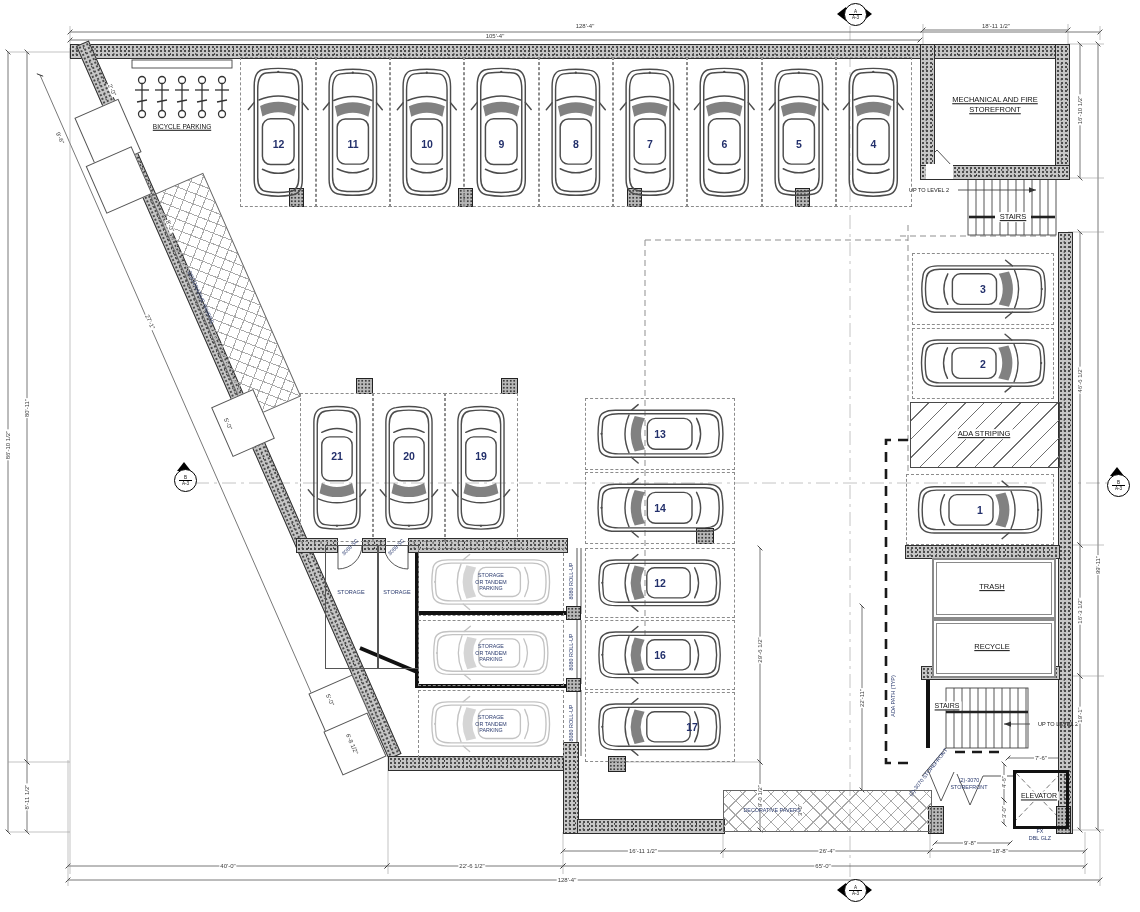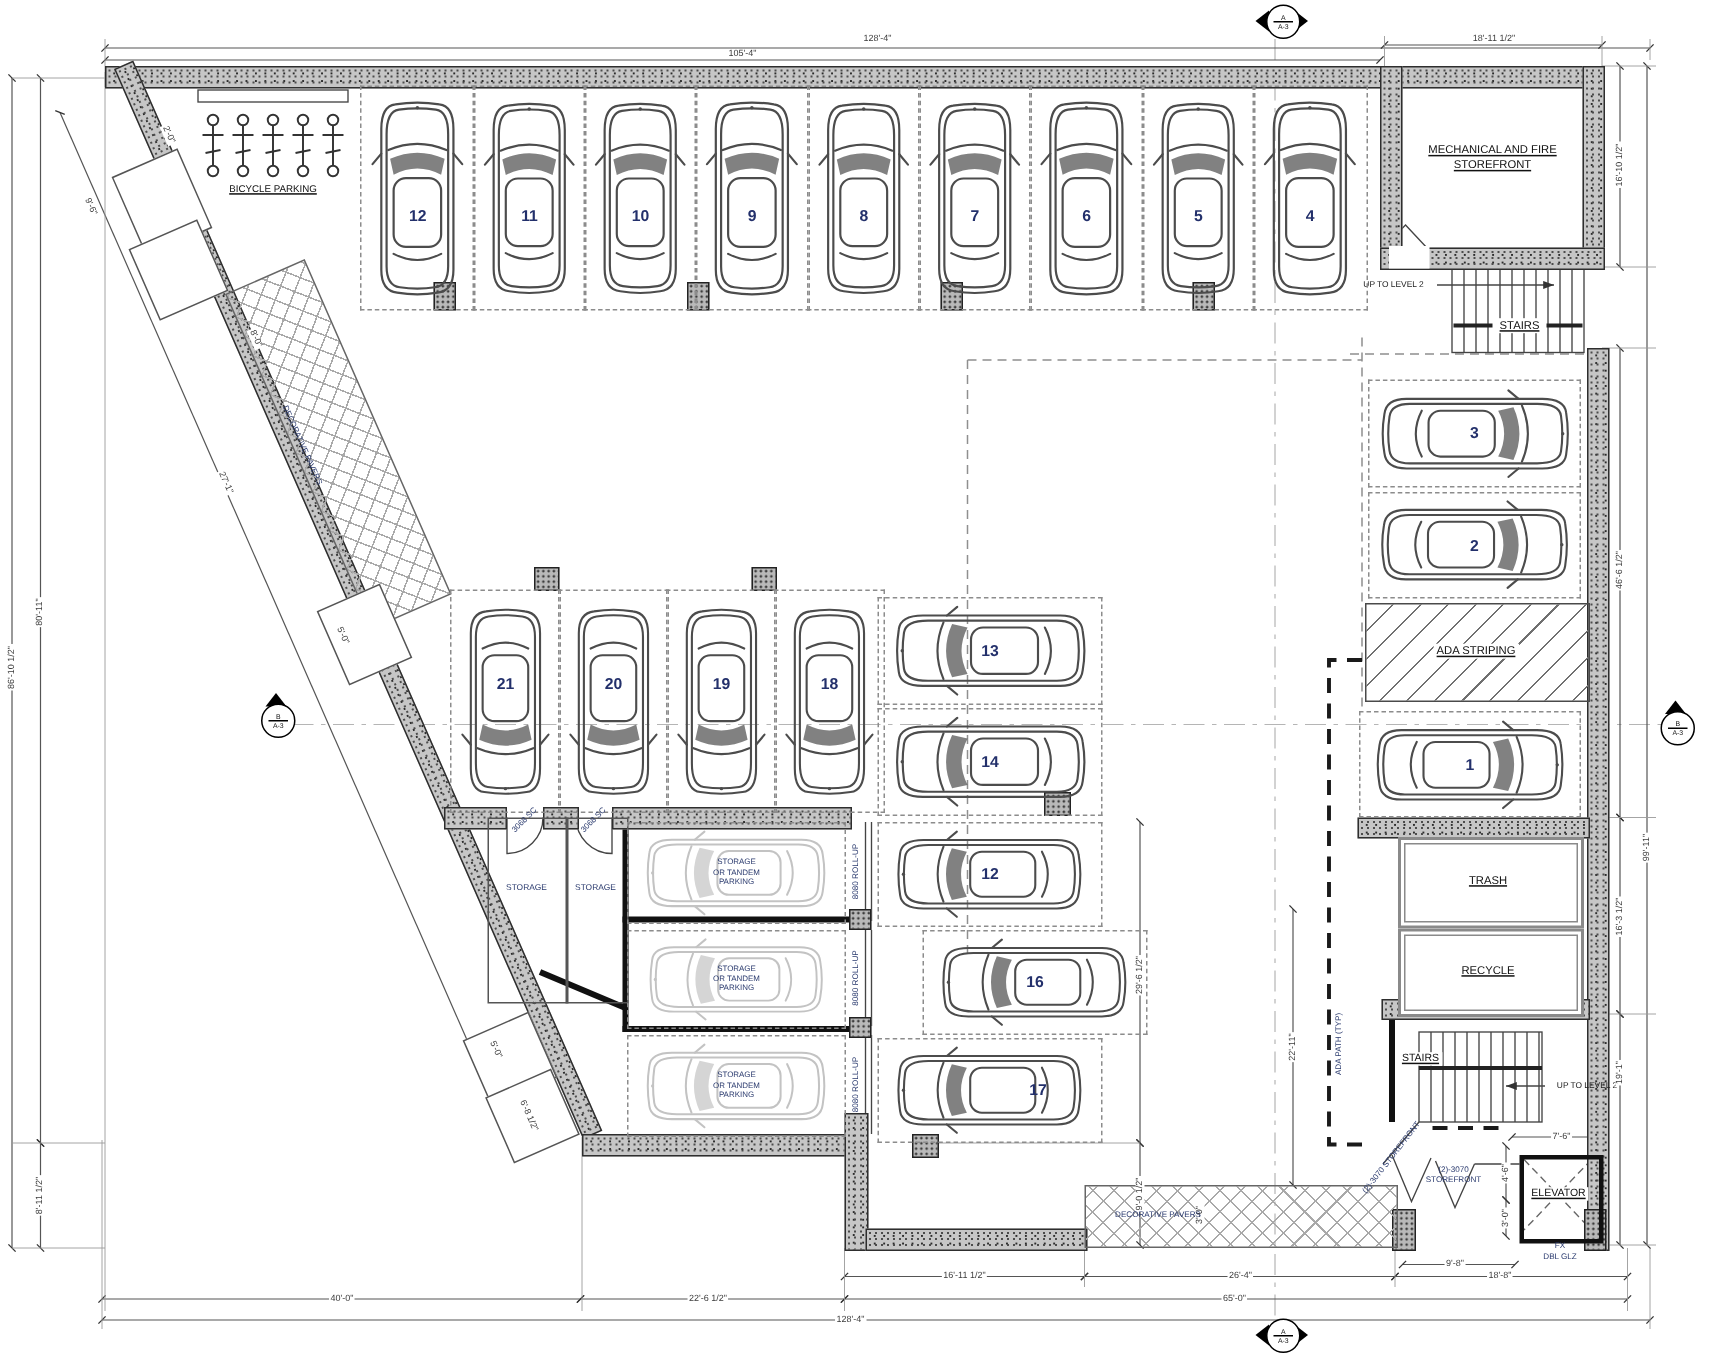--- a/index.html
+++ b/index.html
@@ -403,45 +403,39 @@
           <use href="#car-sym"></use>
         </svg>
         <span class="space-num" style="top: 42%;">20</span>
       </div>
       <div class="stall" style="left: 444px; top: 393px; width: 72px; height: 147px;">
         <svg viewBox="0 0 110 230" overflow="visible" class="car" style="width: 61.92px; height: 139.65px; transform: rotate(180deg);">
           <use href="#car-sym"></use>
         </svg>
         <span class="space-num" style="top: 42%;">19</span>
       </div>
-      <div class="stall" style="left: 516px; top: 393px; width: 72px; height: 147px;">
-        <svg viewBox="0 0 110 230" overflow="visible" class="car" style="width: 61.92px; height: 139.65px; transform: rotate(180deg);">
-          <use href="#car-sym"></use>
-        </svg>
-        <span class="space-num" style="top: 42%;">18</span>
-      </div>
       <div class="stall" style="left: 585px; top: 398px; width: 148px; height: 70px;">
         <svg viewBox="0 0 110 230" overflow="visible" class="car" style="width: 63px; height: 137.64px; transform: rotate(-90deg);">
           <use href="#car-sym"></use>
         </svg>
         <span class="space-num" style="top: 50%;">13</span>
       </div>
       <div class="stall" style="left: 585px; top: 472px; width: 148px; height: 70px;">
         <svg viewBox="0 0 110 230" overflow="visible" class="car" style="width: 63px; height: 137.64px; transform: rotate(-90deg);">
           <use href="#car-sym"></use>
         </svg>
         <span class="space-num" style="top: 50%;">14</span>
       </div>
       <div class="stall" style="left: 585px; top: 548px; width: 148px; height: 68px;">
         <svg viewBox="0 0 110 230" overflow="visible" class="car" style="width: 61.2px; height: 137.64px; transform: rotate(-90deg);">
           <use href="#car-sym"></use>
         </svg>
         <span class="space-num" style="top: 50%;">12</span>
       </div>
-      <div class="stall" style="left: 615px; top: 620px; width: 148px; height: 68px;">
+      <div class="stall" style="left: 585px; top: 620px; width: 148px; height: 68px;">
         <svg viewBox="0 0 110 230" overflow="visible" class="car" style="width: 61.2px; height: 137.64px; transform: rotate(-90deg);">
           <use href="#car-sym"></use>
         </svg>
         <span class="space-num" style="top: 50%;">16</span>
       </div>
       <div class="stall" style="left: 585px; top: 692px; width: 148px; height: 68px;">
         <svg viewBox="0 0 110 230" overflow="visible" class="car" style="width: 61.2px; height: 137.64px; transform: rotate(-90deg);">
           <use href="#car-sym"></use>
         </svg>
         <span class="space-num" style="top: 50%; margin-left: 32px;">17</span>

